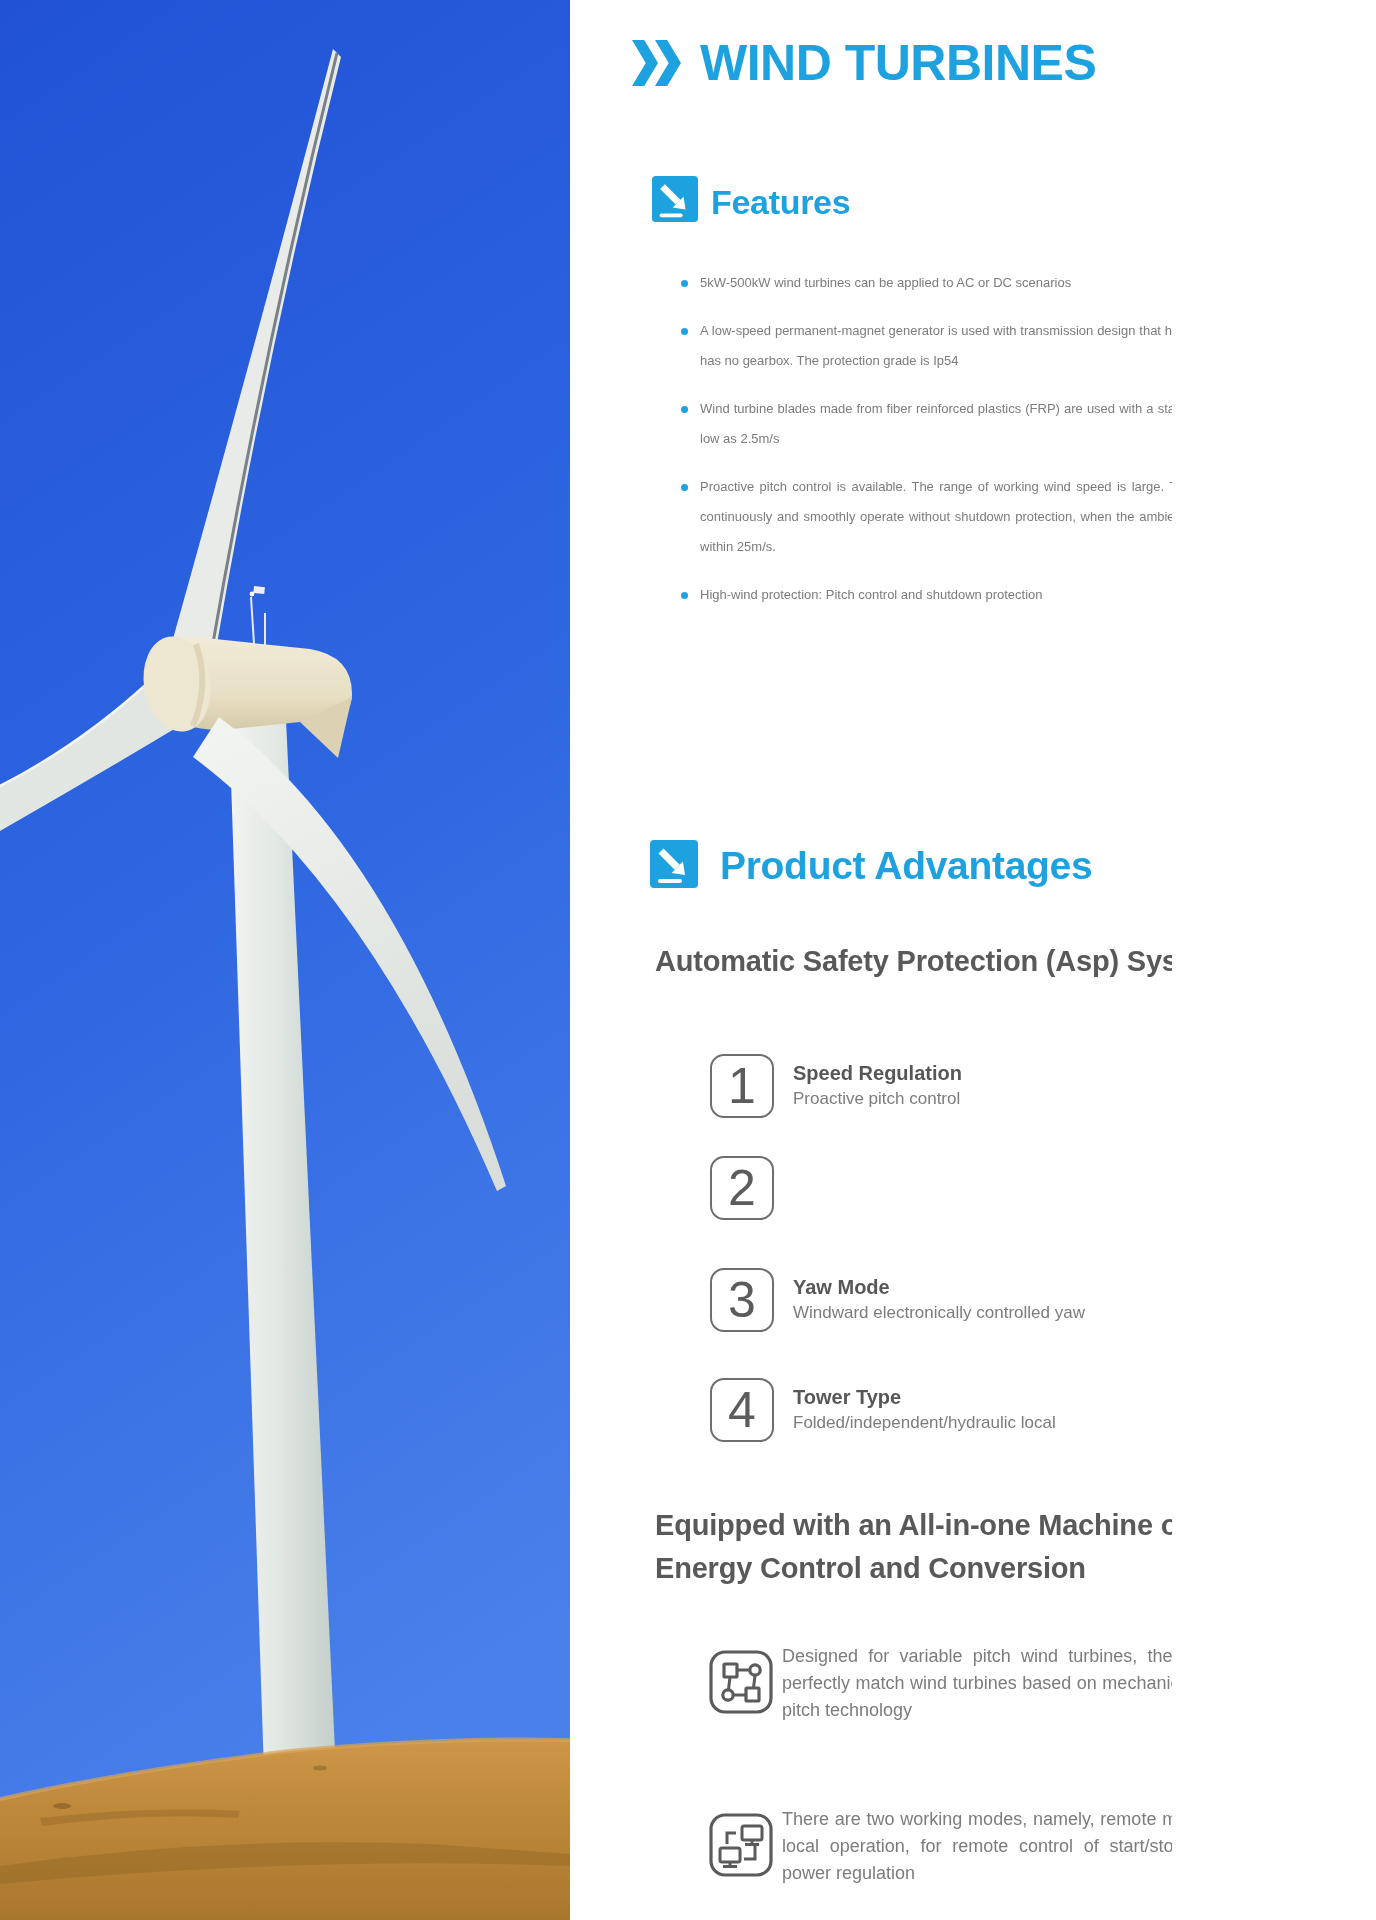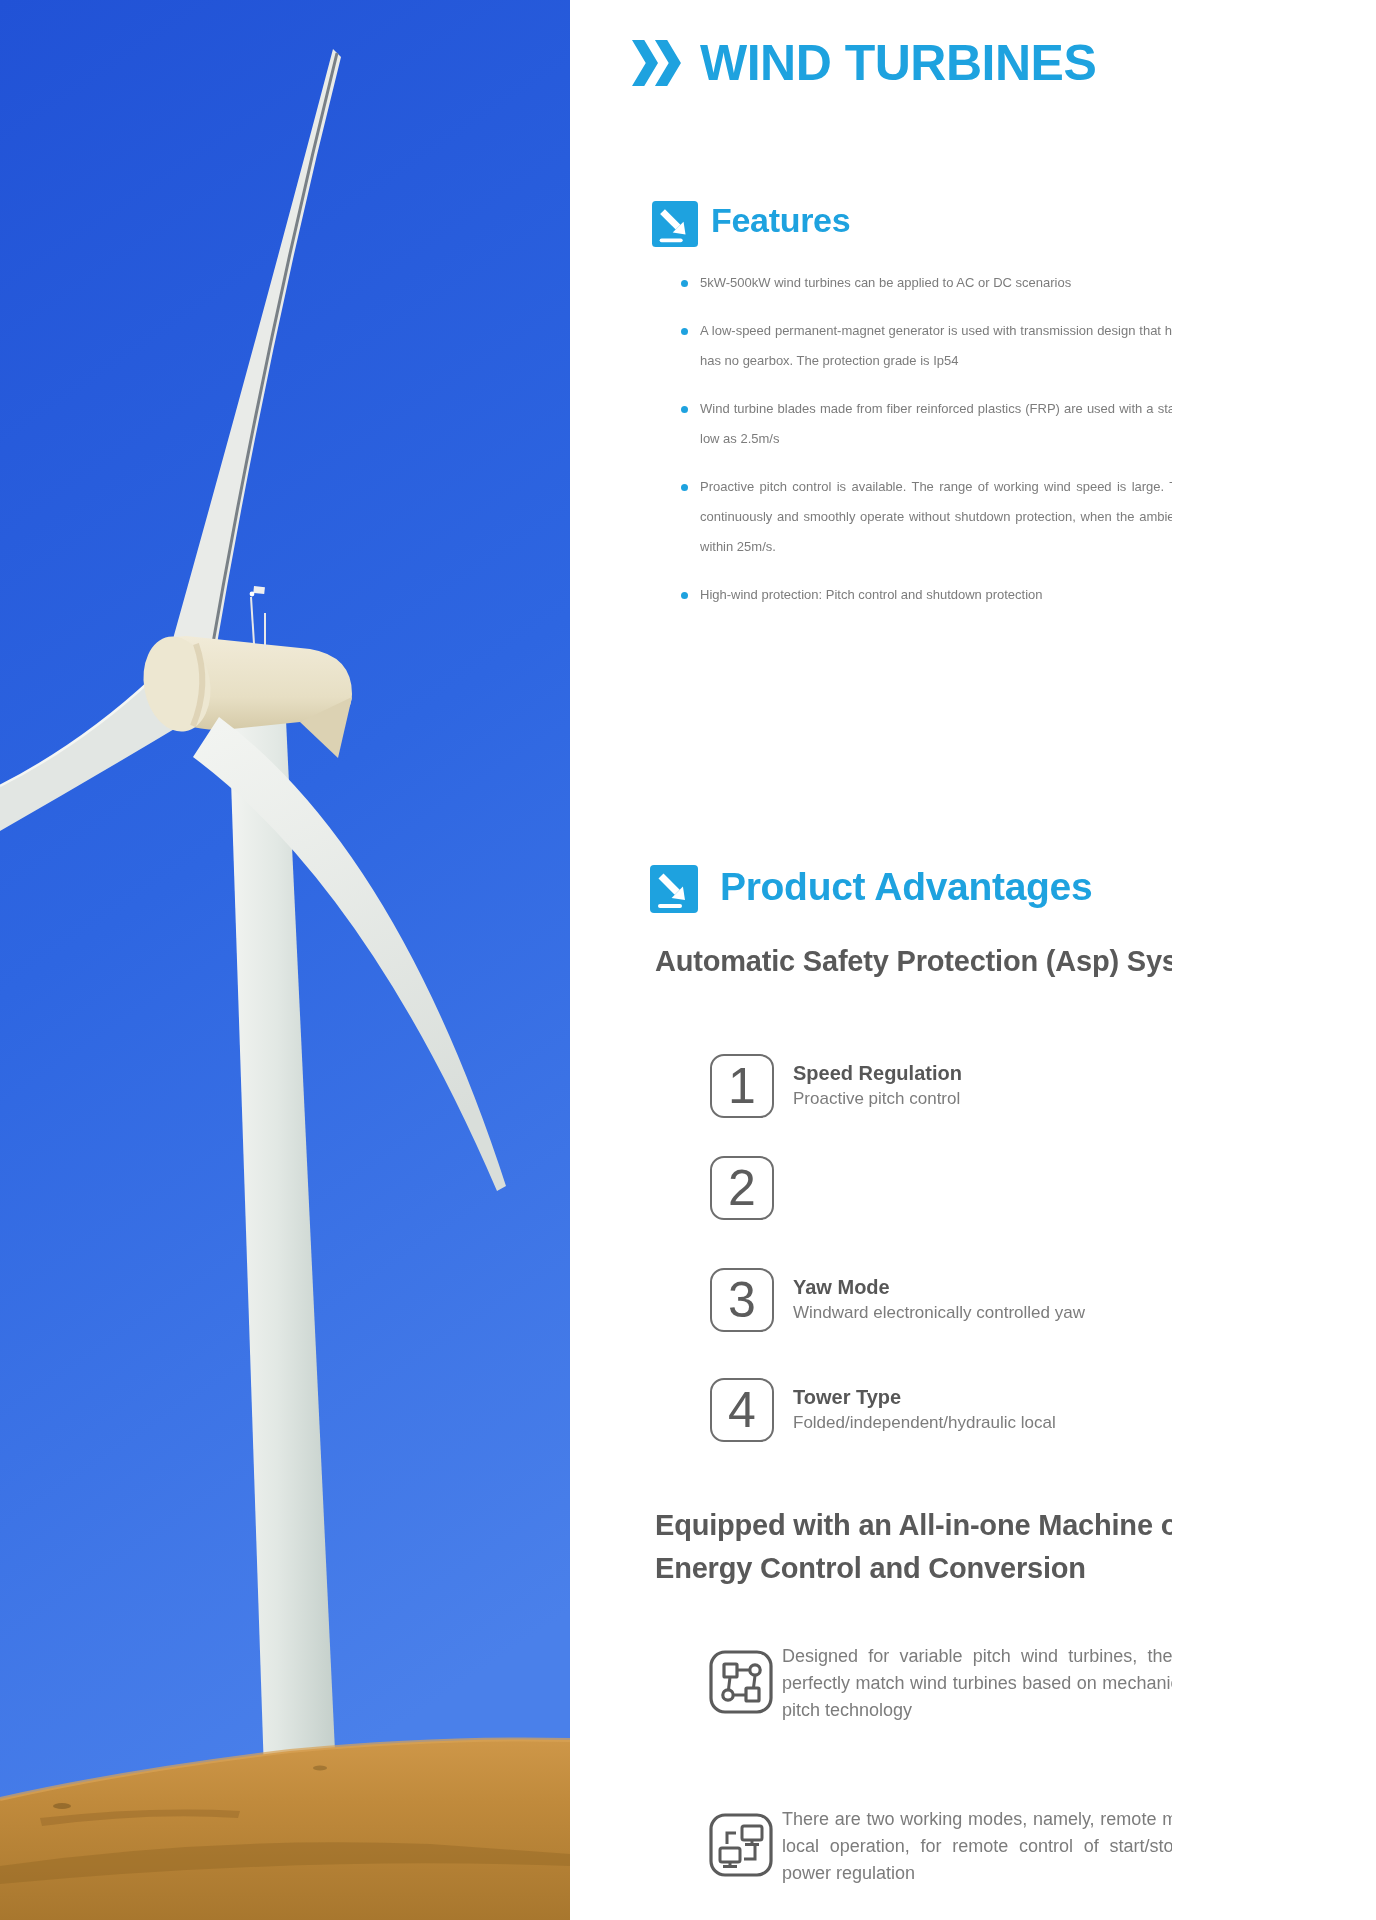--- a/index.html
+++ b/index.html
@@ -10,21 +10,21 @@
   .photo { position:absolute; left:0; top:0; width:570px; height:1920px; display:block; }
   .content { position:absolute; left:570px; top:0; width:806px; height:1920px; }
 
   .title-row { position:absolute; left:62px; top:34px; display:flex; align-items:center; gap:16px; }
   .title-row h1 {
     margin:0; font-size:50px; line-height:58px; font-weight:bold;
     color:var(--accent,#1EA2DF); letter-spacing:-0.5px; white-space:nowrap;
   }
   .chev-icon { width:52px; height:46px; flex:none; }
 
-  .sec-head { position:absolute; display:flex; align-items:flex-start;margin-top:25px; }
+  .sec-head { position:absolute; display:flex; align-items:flex-end; }
   .sec-head h2 { margin:0; font-weight:bold; color:var(--accent,#1EA2DF); white-space:nowrap; letter-spacing:-0.3px; }
   .feat-head { left:82px; top:176px; gap:13px; }
   .feat-head h2 { font-size:34px; }
   .feat-head .sq-icon { width:46px; height:46px; }
   .pa-head { left:80px; top:840px; gap:22px; }
   .pa-head h2 { font-size:39px; }
   .pa-head .sq-icon { width:48px; height:48px; }
   .sq-icon { flex:none; display:block; }
 
   .bullets { position:absolute; left:111px; top:268px; width:598px; margin:0; padding:0; list-style:none; }

